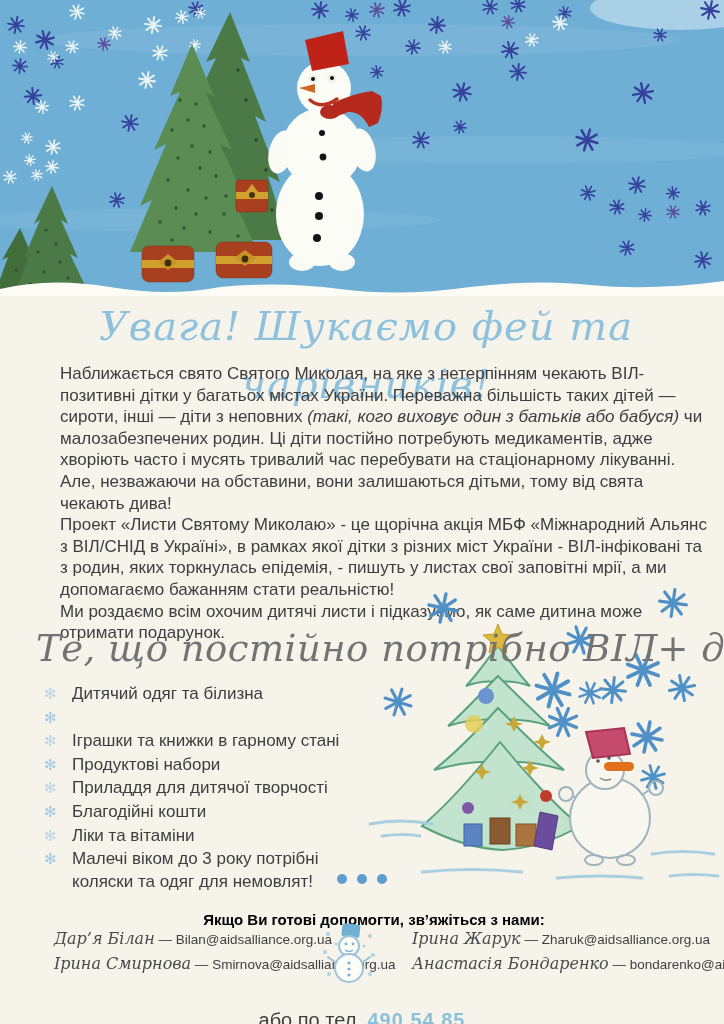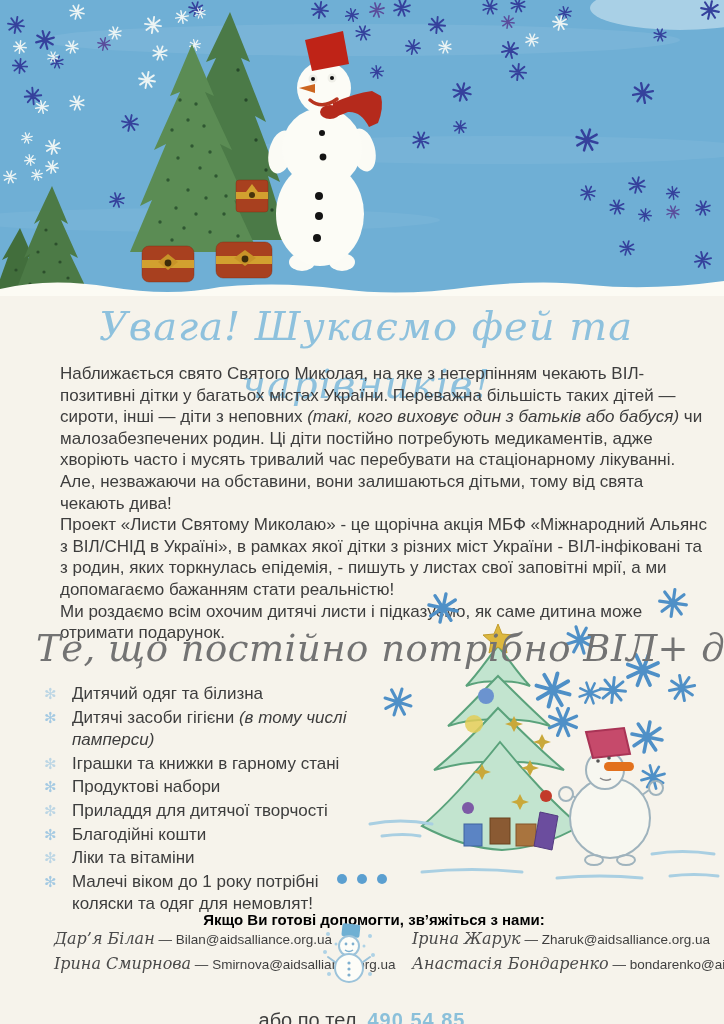--- a/index.html
+++ b/index.html
@@ -248,21 +248,20 @@
   </div>
 
   <h2 class="needs-heading">Те, що постійно потрібно ВІЛ+ діткам:</h2>
   <ul class="needs">
     <li>
         <span class="bullet">✻</span>
         <span class="t"><span>Дитячий одяг та білизна</span><em></em></span>
       </li>
     <li>
         <span class="bullet">✻</span>
-        <span class="t"><span>Дитячі засоби гігієни </span><em>(в тому числі памперси)</em></span>
       </li>
     <li>
         <span class="bullet">✻</span>
         <span class="t"><span>Іграшки та книжки в гарному стані</span><em></em></span>
       </li>
     <li>
         <span class="bullet">✻</span>
         <span class="t"><span>Продуктові набори</span><em></em></span>
       </li>
     <li>
@@ -272,21 +271,21 @@
     <li>
         <span class="bullet">✻</span>
         <span class="t"><span>Благодійні кошти</span><em></em></span>
       </li>
     <li>
         <span class="bullet">✻</span>
         <span class="t"><span>Ліки та вітаміни</span><em></em></span>
       </li>
     <li>
         <span class="bullet">✻</span>
-        <span class="t"><span>Малечі віком до 1 року потрібні
+        <span class="t"><span>Малечі віком до 3 року потрібні
 коляски та одяг для немовлят!</span><em></em></span>
       </li>
   </ul>
 
   <svg class="drawing2" viewBox="0 0 372 302">
     <g style="color:#4f90c7">
       <use href="#flk" transform="translate(91,24) scale(1.6) rotate(12)"></use>
       <use href="#flk" transform="translate(228,56) scale(1.5) rotate(28)"></use>
       <use href="#flk" transform="translate(321,19) scale(1.5) rotate(8)"></use>
       <use href="#flk" transform="translate(291,86) scale(1.8) rotate(20)"></use>

